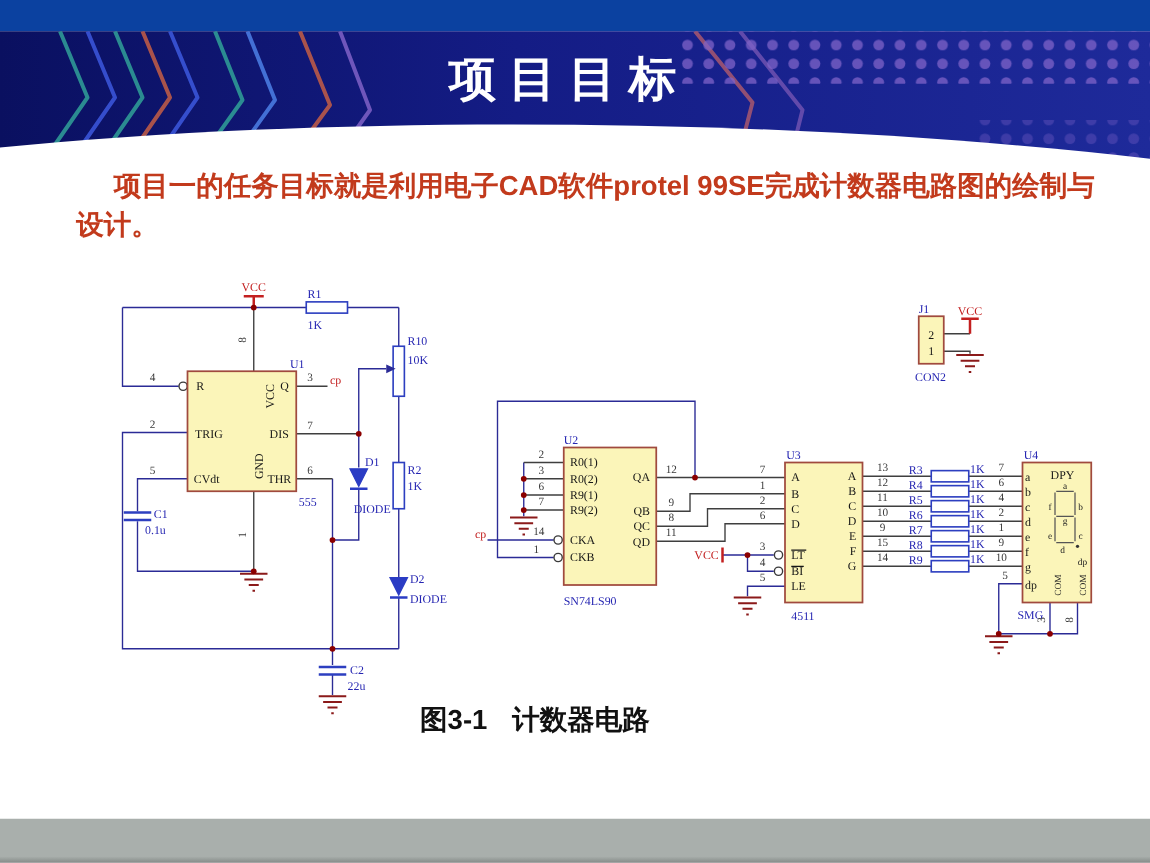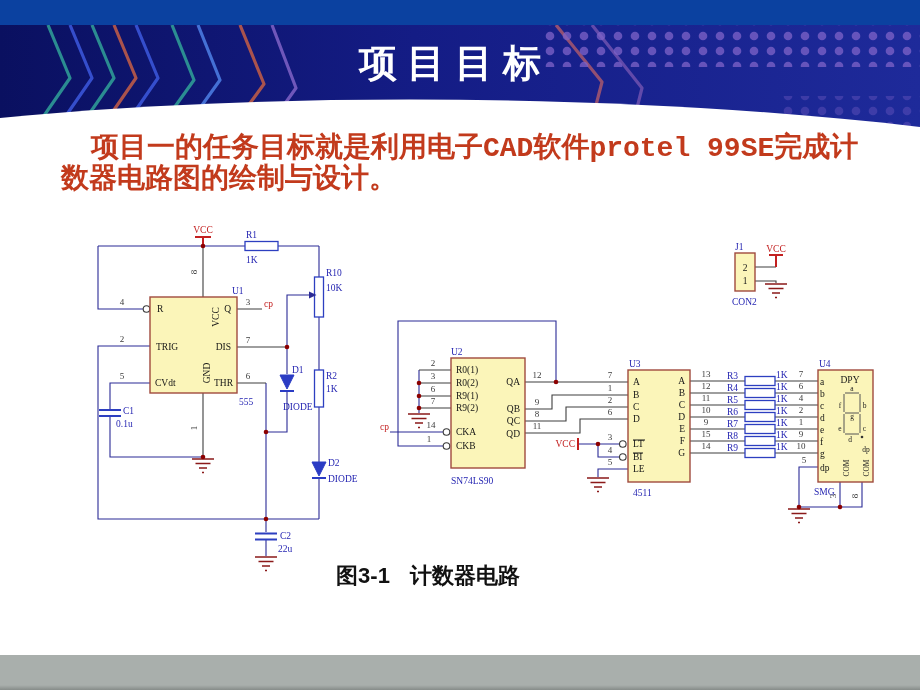--- a/index.html
+++ b/index.html
@@ -5,22 +5,22 @@
   html,body{margin:0;padding:0;background:#666;}
   .slide{position:relative;width:920px;height:690px;background:#ffffff;overflow:hidden;
          font-family:"Liberation Sans",sans-serif;}
   
   .hdr{position:absolute;top:0;left:0;width:812px;height:136px;}
   .hdr svg{display:block;}
   .title-text{font-family:"Liberation Serif","DejaVu Serif",serif;font-weight:bold;
               font-size:38px;letter-spacing:10px;fill:#ffffff;}
   
   .intro{position:absolute;top:133px;left:61px;width:818px;margin:0;
-         font-size:28px;font-weight:bold;color:#c23a1c;line-height:31px;
-         text-indent:30px;letter-spacing:0px;font-family:Liberation Mono, monospace;}
+         font-size:22px;font-weight:bold;color:#c23a1c;line-height:31px;
+         text-indent:30px;letter-spacing:0px;}
   
   .caption{position:absolute;top:561px;left:0;width:802px;text-align:center;
            padding-left:54px;box-sizing:border-box;
            font-size:22px;font-weight:bold;color:#111;}
   .caption .pref{margin-right:20px;}
   
   .footer{position:absolute;top:655px;left:0;width:920px;height:35px;
           background:linear-gradient(#a9afac,#a9afac 86%,#868c89);}
   
   .circ{position:absolute;top:0;left:0;}

